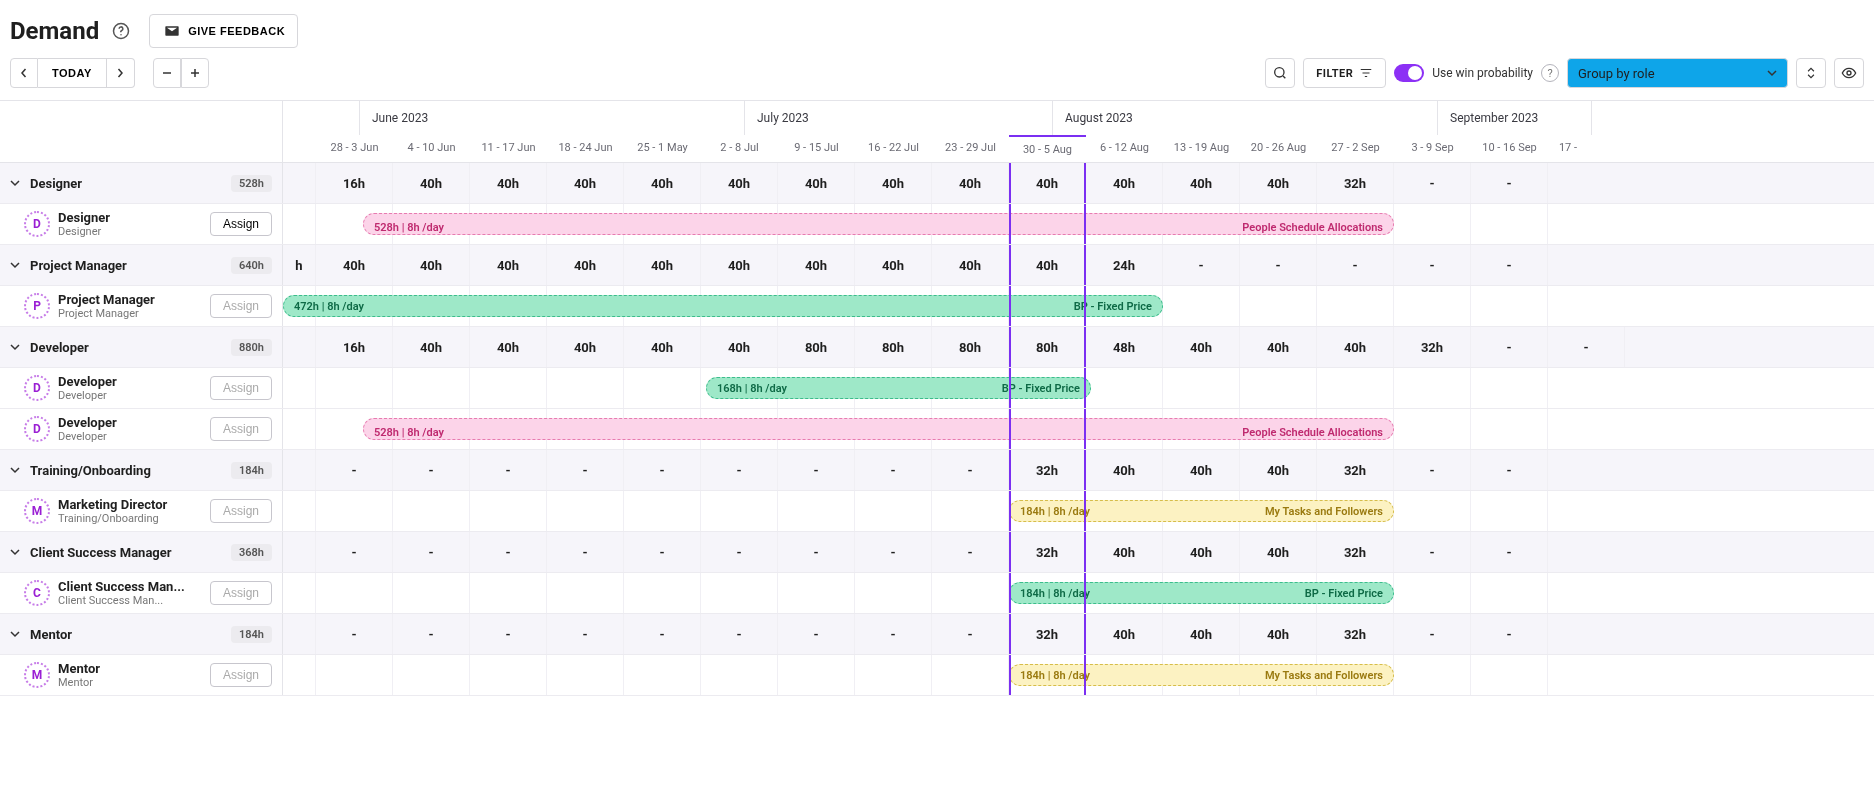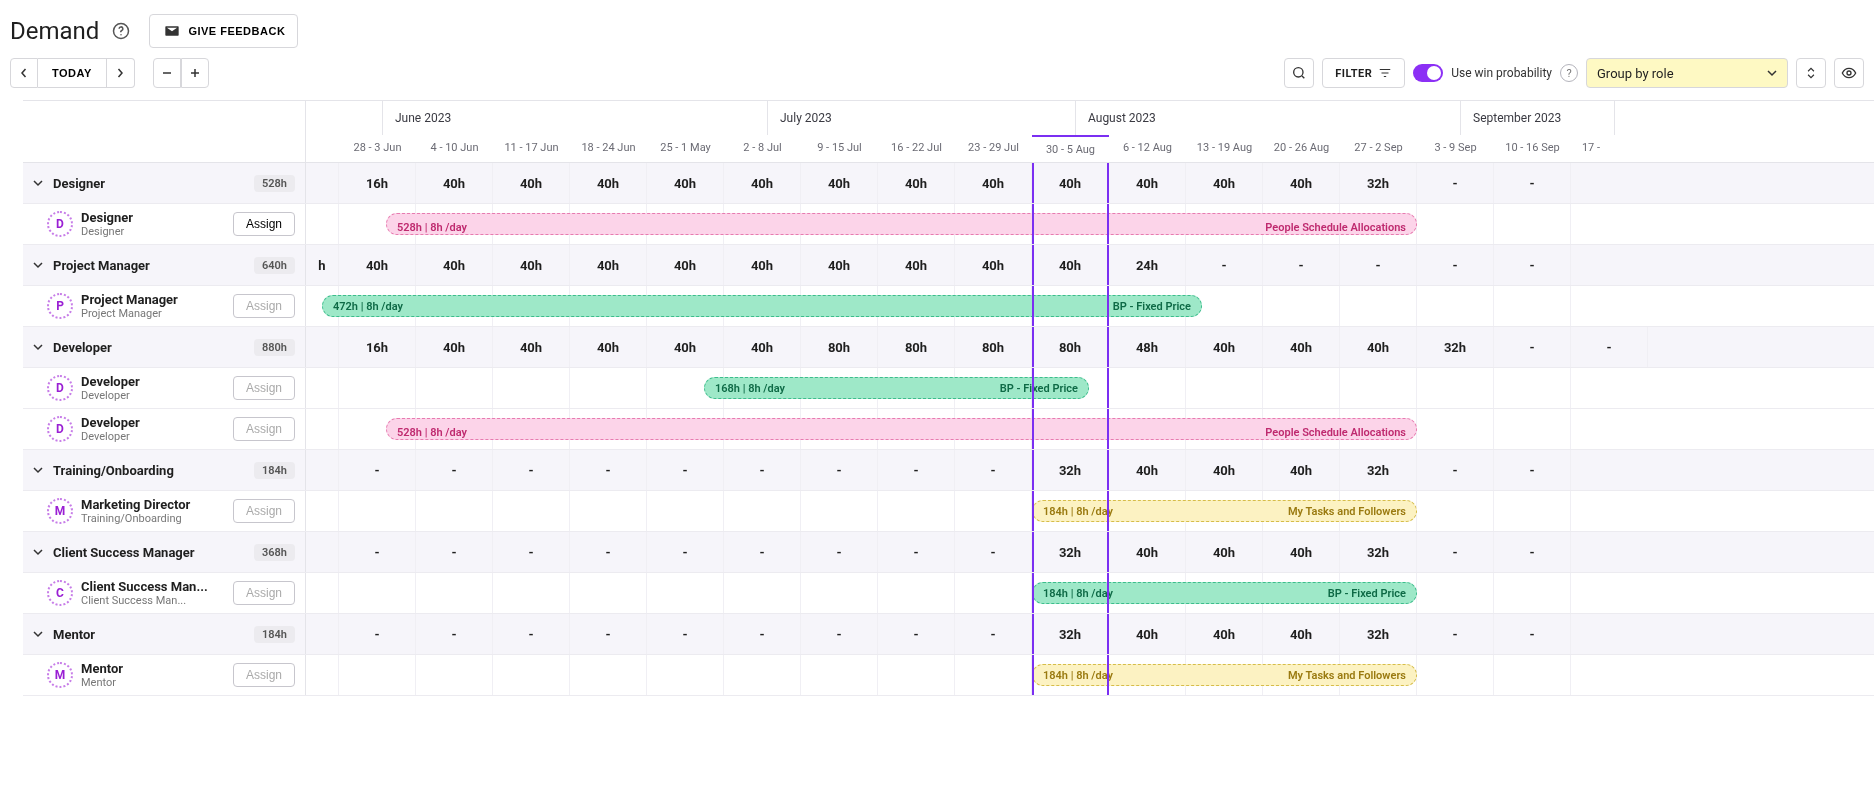--- a/index.html
+++ b/index.html
@@ -9,21 +9,21 @@
   color: #1f1f1f;
   background: #fff;
   overflow-x: hidden;
 }
 .topbar {
   display: flex;
   align-items: center;
   padding: 14px 10px 10px;
   gap: 12px;
 }
-.page-title { font-size: 24px; font-weight: 400; }
+.page-title { font-size: 24px; font-weight: 700; }
 .help-icon, .envelope-icon { display:inline-flex; align-items:center; justify-content:center; width:20px; height:20px; color:#555; }
 .feedback-btn {
   margin-left: 6px; display:flex; align-items:center; gap:6px;
   border:1px solid #d7d7db; background:#fff; padding:6px 12px; border-radius:4px;
   font-weight:700; font-size:11px; letter-spacing:.5px;
 }
 .controls {
   display:flex; align-items:center; padding:0 10px 12px; gap:8px;
 }
 .btn-group { display:flex;border-radius:8px; }
@@ -48,30 +48,29 @@
 .toggle-wrap { display:flex; align-items:center; gap:8px; }
 .toggle {
   width:30px; height:18px; background:#8c30f5; border-radius:20px; position:relative; cursor:pointer;
 }
 .toggle::after {
   content:""; position:absolute; right:2px; top:2px; width:14px; height:14px; background:#fff; border-radius:50%;
 }
 .toggle-label { font-size:12px; color:#333; }
 .toggle-help { width:18px; height:18px; border:1px solid #b4b4bc; border-radius:50%; display:flex;align-items:center;justify-content:center;font-size:11px;color:#777;}
 .groupby-select {
-  height:30px; border:1px solid #d7d7db; background:#fef9c3; border-radius:4px;
-  display:flex; align-items:center; gap:8px; padding:0 10px; width:202px; justify-content:space-between; cursor:pointer;
+  height:30px; border:1px solid #d7d7db; background:#0ea5e9; border-radius:4px;
+  display:flex; align-items:center; gap:8px; padding:0 10px; width:221px; justify-content:space-between; cursor:pointer;
 }
 .icon-btn, .icon-btn2 {
   width:30px; height:30px; border:1px solid #d7d7db; background:#fff; border-radius:4px;
   display:flex;align-items:center;justify-content:center; cursor:pointer;
 }
 .grid {
   border-top:1px solid #e4e4e9;
-  margin-left:23px;
 }
 .months-row, .weeks-row {
   display:flex;
 }
 .side-col { width:283px; flex:0 0 283px; border-right:1px solid #e4e4e9; }
 .cells { display:flex; flex:1; }
 .month-cell { border-right:1px solid #e4e4e9; padding:10px 12px; font-size:12px; color:#3a3a42; }
 .week-cell {
   width:77px; flex:0 0 77px; text-align:center; font-size:11px; color:#6b6b74;
   padding:6px 0;
@@ -372,21 +371,21 @@
         <div class="dcell"></div>
         <div class="dcell"></div>
         <div class="dcell"></div>
         <div class="dcell"></div>
         <div class="dcell"></div>
         <div class="dcell"></div>
         <div class="dcell"></div>
         <div class="dcell"></div>
         <div class="dcell"></div>
         <div class="bar-container">
-          <div class="bar green" style="left:16px;width:880px">
+          <div class="bar green" style="left:0px;width:880px">
             <span class="left-txt">472h | 8h /day</span>
             <span class="right-txt">BP - Fixed Price</span>
           </div>
         </div>
         <div class="current-overlay" style="left:726px;width:77px"></div>
       </div>
     </div>
     <div class="row group-row">
       <div class="label-cell">
         <span class="chev">
@@ -440,21 +439,21 @@
         <div class="dcell"></div>
         <div class="dcell"></div>
         <div class="dcell"></div>
         <div class="dcell"></div>
         <div class="dcell"></div>
         <div class="dcell"></div>
         <div class="dcell"></div>
         <div class="dcell"></div>
         <div class="dcell"></div>
         <div class="bar-container">
-          <div class="bar green" style="left:398px;width:385px">
+          <div class="bar green" style="left:423px;width:385px">
             <span class="left-txt">168h | 8h /day</span>
             <span class="right-txt">BP - Fixed Price</span>
           </div>
         </div>
         <div class="current-overlay" style="left:726px;width:77px"></div>
       </div>
     </div>
     <div class="row child-row bar-row">
       <div class="label-cell">
         <div class="avatar">D</div>

